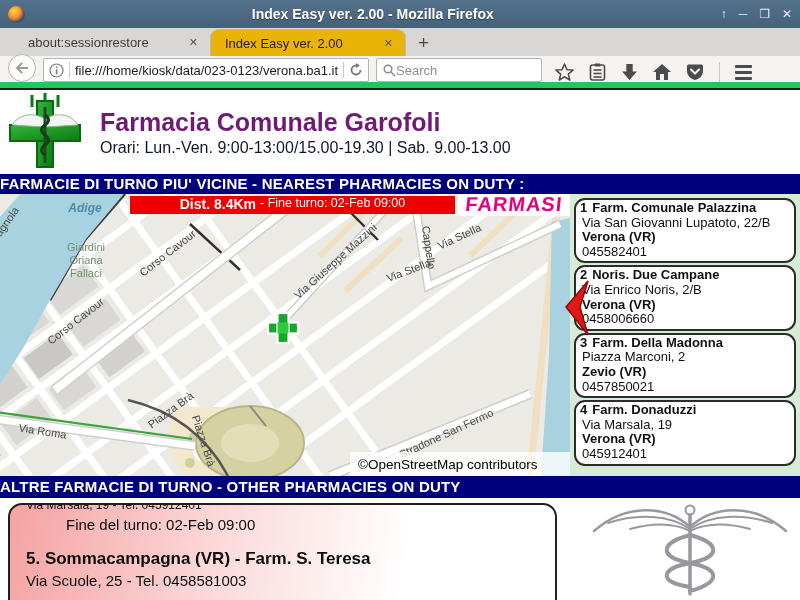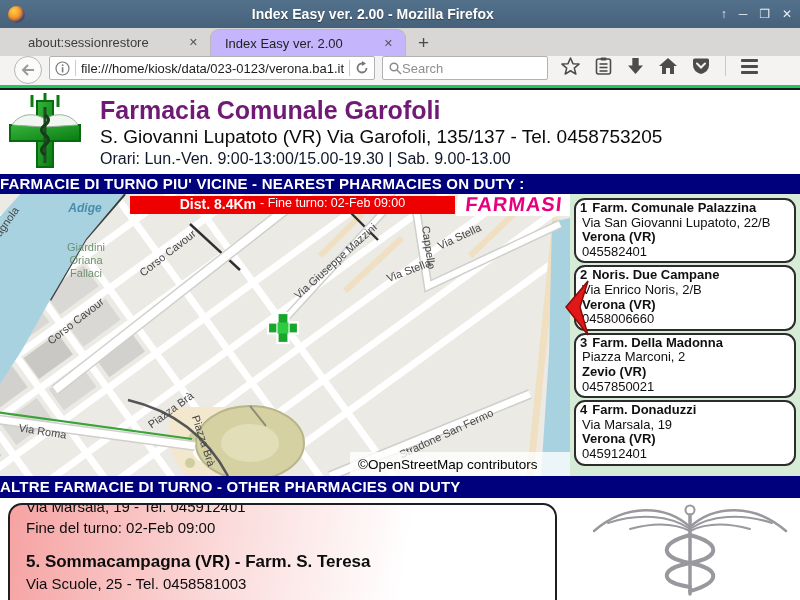--- a/index.html
+++ b/index.html
@@ -17,26 +17,26 @@
   .win-controls{display:flex;gap:12px;font-size:12px;color:#e9eef4;}
   .win-controls span{cursor:default;line-height:16px;}
 
   
   .tabbar{height:28px;flex:0 0 28px;background:#d8d7d5;display:flex;align-items:flex-end;
     padding-left:14px;box-sizing:border-box;}
   .tab{width:196px;height:27px;display:flex;align-items:center;padding:0 10px 0 14px;
     font-size:13px;color:#3c3c3c;border-radius:9px 9px 0 0;box-sizing:border-box;margin-top:48px;}
   .tab .tab-label{flex:1;overflow:hidden;white-space:nowrap;}
   .tab .tab-close{font-size:11px;color:#555;padding:0 2px;}
-  .tab.active{background:#c4b5fd;border:1px solid #b9b8b6;border-bottom:none;color:#222;}
+  .tab.active{background:#eab308;border:1px solid #b9b8b6;border-bottom:none;color:#222;}
   .newtab{font-size:19px;color:#4a4a4a;margin:0 0 3px 12px;line-height:20px;}
 
   
-  .navbar{height:32px;flex:0 0 32px;background:#f4f3f1;border-bottom:3px solid #22c55e;
-    display:flex;align-items:flex-start;padding:0 14px;gap:7px;box-sizing:border-box;}
+  .navbar{height:32px;flex:0 0 32px;background:#f4f3f1;border-bottom:6px solid #22c55e;
+    display:flex;align-items:flex-end;padding:0 8px;gap:7px;box-sizing:border-box;}
   .back-btn{width:26px;height:26px;border:1px solid #b6b6b6;border-radius:50%;
     background:#fbfbfa;display:flex;align-items:center;justify-content:center;flex:0 0 26px;}
   .urlbar{flex:0 0 326px;height:24px;background:#fff;border:1px solid #b3b3b3;border-radius:2px;
     display:flex;align-items:center;padding:0 5px;gap:5px;box-sizing:border-box;}
   .urlbar .sep,.searchbox .sep{width:1px;height:16px;background:#ccc;}
   .url-input{border:none;outline:none;flex:1;font-size:13px;color:#1c1c1c;
     font-family:"Liberation Sans",sans-serif;background:transparent;padding:0;}
   .searchbox{flex:0 0 166px;height:24px;background:#fff;border:1px solid #b3b3b3;border-radius:2px;
     display:flex;align-items:center;padding:0 6px;box-sizing:border-box;}
   .search-input{border:none;outline:none;flex:1;font-size:13px;color:#222;width:100%;
@@ -79,22 +79,22 @@
   .pbox .ptitle{font-weight:bold;display:flex;gap:5px;}
   .pbox .pnum{margin-left:-2px;}
   .pbox .pcity{font-weight:bold;}
   .red-arrow{position:absolute;left:-5px;top:86px;}
 
   .bottom{flex:1;background:#fff;position:relative;}
   .duty-box{position:absolute;left:8px;top:5px;width:549px;height:110px;
     border:2px solid #1f1f1f;border-radius:14px;box-sizing:border-box;
     background:linear-gradient(100deg,#f6a2a2 0%,#fbd9d9 38%,#ffffff 72%);
     padding:0 16px;overflow:hidden;color:#0d0d0d;}
-  .duty-line1{font-size:15px;margin-top:-7px;}
-  .duty-line2{font-size:15px;margin-top:4px;}
+  .duty-line1{font-size:12px;margin-top:-7px;}
+  .duty-line2{font-size:15px;margin-top:4px;margin-left:40px;}
   .duty-title{font-size:17px;font-weight:bold;margin-top:16px;}
   .duty-addr{font-size:15px;margin-top:3px;}
   .caduceus{position:absolute;left:586px;top:3px;}
 
   svg text{font-family:"Liberation Sans",sans-serif;}
   .lbl{fill:#474747;font-size:11px;text-anchor:middle;}
   .lbl-water{fill:#4a8cab;font-size:12px;font-weight:bold;text-anchor:middle;font-style:italic;}
   .lbl-green{fill:#6e9270;font-size:11px;text-anchor:middle;}
   .attr-text{fill:#000;font-size:13.5px;}
 </style>
@@ -197,21 +197,20 @@
         <line x1="41" y1="0" x2="41" y2="12" stroke="#0a7a12" stroke-width="3"></line>
         <line x1="54" y1="2" x2="54" y2="14" stroke="#0a7a12" stroke-width="3"></line>
         <rect x="33" y="8" width="16" height="66" fill="url(#gcross)" stroke="#066b0d" stroke-width="2"></rect>
         <rect x="6" y="32" width="70" height="16" fill="url(#gcross)" stroke="#066b0d" stroke-width="2"></rect>
         <path d="M41 26 C 28 18 14 22 8 32 L41 34 L74 32 C 68 22 54 18 41 26 Z" fill="#f2f6f2" stroke="#9ab09a"></path>
         <line x1="41" y1="14" x2="41" y2="70" stroke="#1e4d22" stroke-width="3"></line>
         <path d="M41 22 q7 5 0 10 q-7 5 0 10 q7 5 0 10 q-7 5 0 10" stroke="#143d18" stroke-width="3" fill="none"></path>
       </svg>
       <div class="site-text">
         <div class="site-title">Farmacia Comunale Garofoli</div>
-        <div class="site-sub">S. Giovanni Lupatoto (VR) Via Garofoli, 135/137 - Tel. 0458753205</div>
         <div class="site-hours">Orari: Lun.-Ven. 9:00-13:00/15.00-19.30 | Sab. 9.00-13.00</div>
       </div>
     </div>
 
     <div class="banner banner1">FARMACIE DI TURNO PIU' VICINE - NEAREST PHARMACIES ON DUTY :</div>
 
     <div class="main">
       <div class="map">
         <svg width="570" height="282" viewBox="0 0 570 282">
           <rect x="0" y="0" width="570" height="282" fill="#eceae5"></rect>

